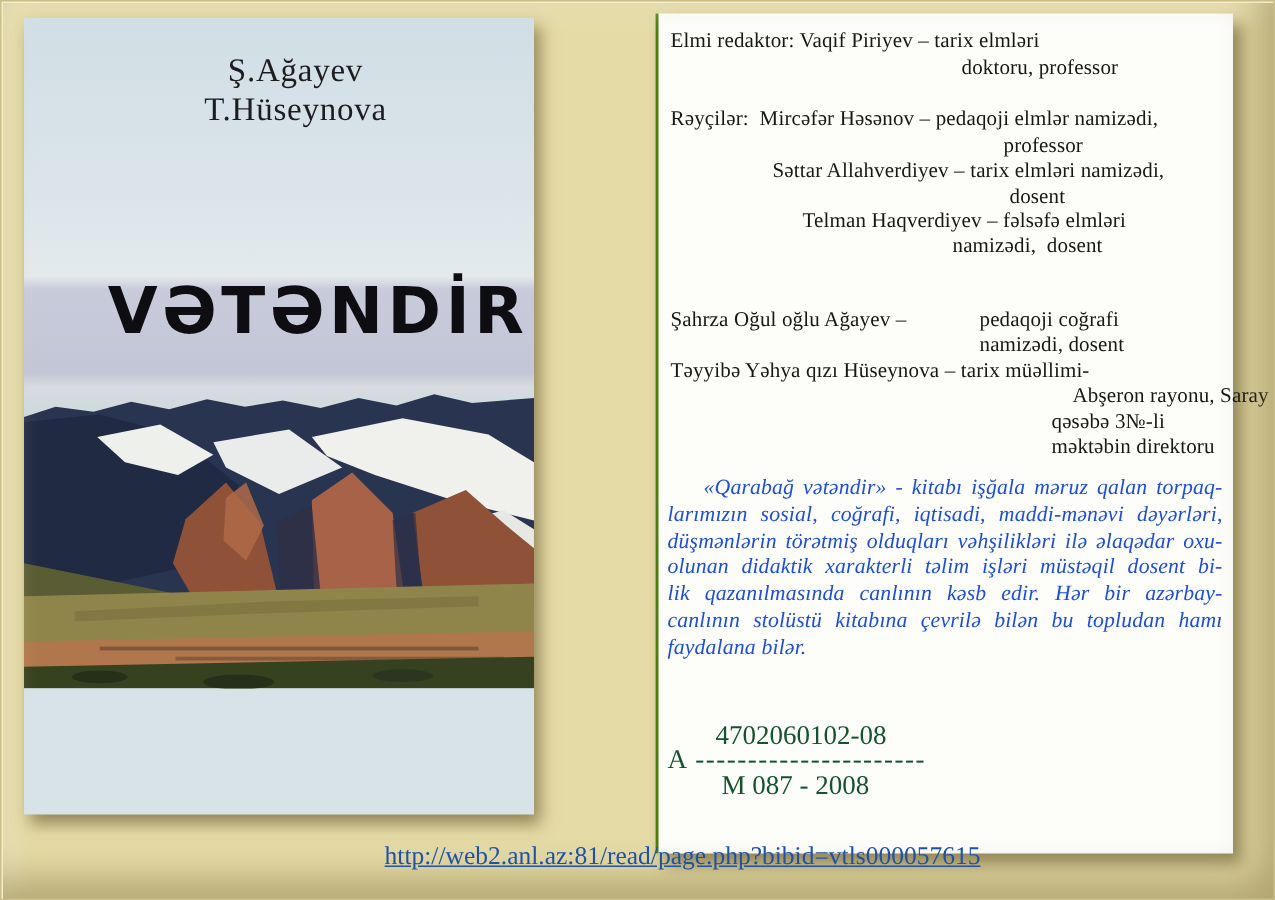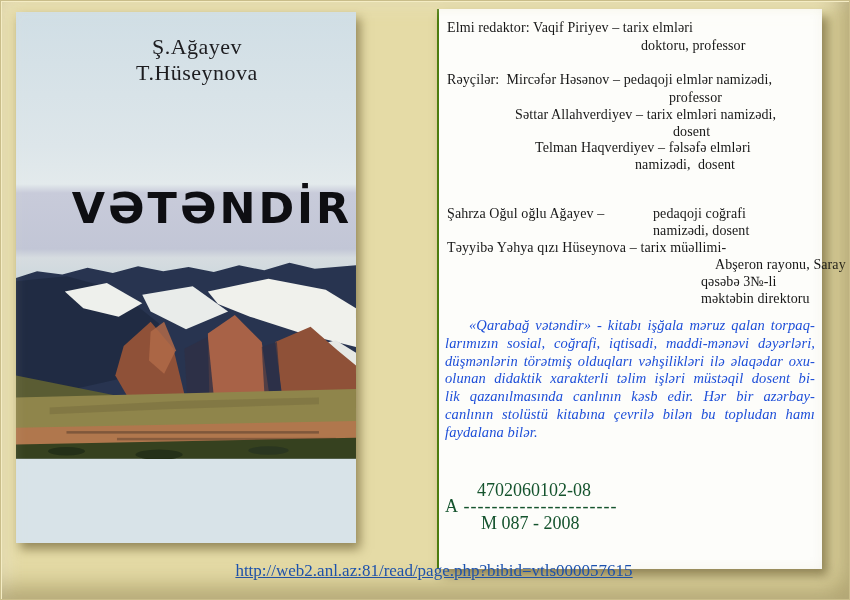--- a/index.html
+++ b/index.html
@@ -60,21 +60,21 @@
     position:absolute;white-space:pre;color:#14532d;font-size:18px;
   }
   .catalog-num{left:38px;top:471px;}
   .catalog-bar{left:6px;top:487px;letter-spacing:1px;}
   .catalog-den{left:42px;top:504px;}
   .copyright{left:172px;top:487px;}
 
   
   .footer-link{
     position:absolute;left:50%;top:561px;transform:translateX(-50%);
-    margin-left:9px;
+    margin-left:30px;
     font-size:17px;color:#1b52b1;text-decoration:underline;white-space:nowrap;
   }
 </style>
 </head>
 <body>
 
 <div class="cover">
   <svg viewBox="0 0 404 531" aria-hidden="true">
     <defs>
       <linearGradient id="sky" x1="0" y1="0" x2="0" y2="1">

